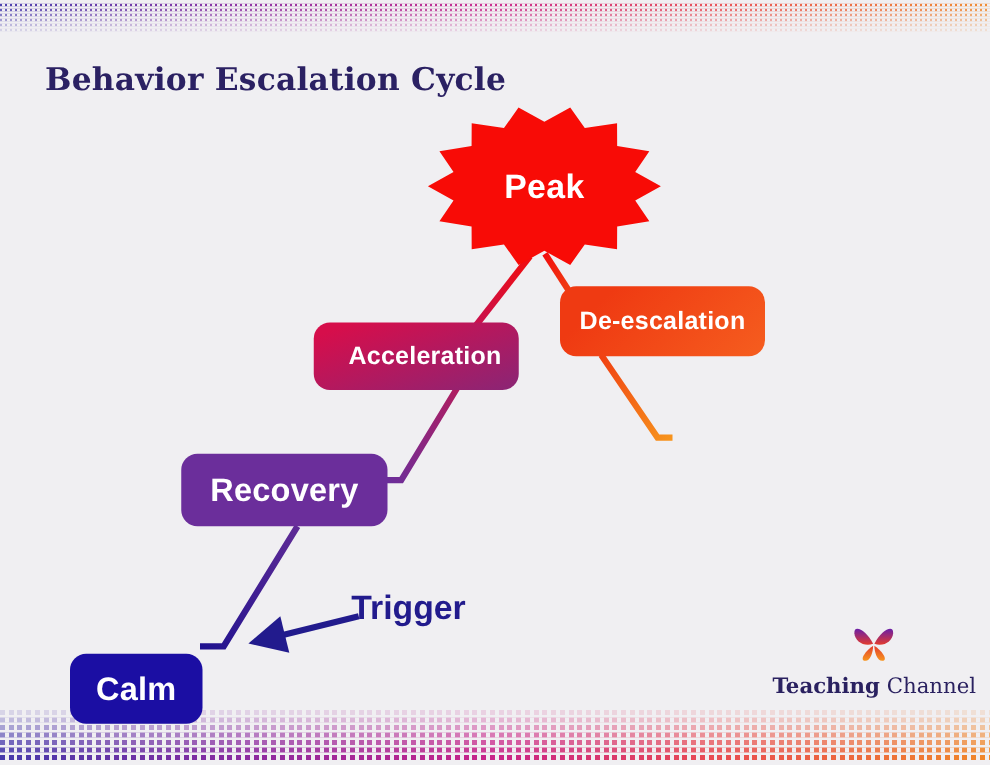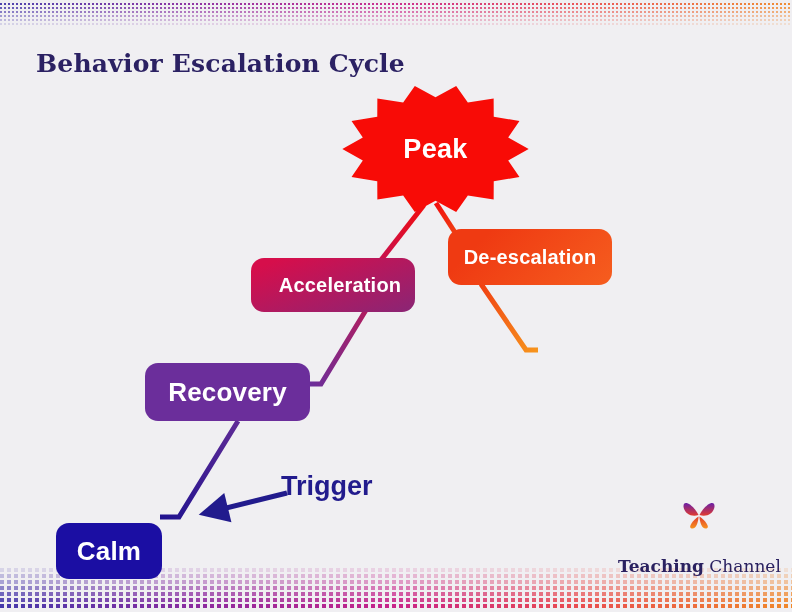--- a/index.html
+++ b/index.html
@@ -69,21 +69,21 @@
 
   
   .trigger-label{
     position:absolute;left:281px;top:471px;z-index:2;
     color:#221B8D;font-weight:bold;font-size:27px;
   }
 
   
   .logo{position:absolute;left:618px;top:498px;width:162px;text-align:center;z-index:2;}
   .logo-text{
-    margin-top:20px;font-family:"DejaVu Serif","Liberation Serif",serif;
+    margin-top:2px;font-family:"DejaVu Serif","Liberation Serif",serif;
     font-size:17px;color:#2A2160;white-space:nowrap;
   }
   .logo-text .bold{font-weight:700;}
 </style>
 </head>
 <body>
 
 <div id="canvas">
 
   <div class="dots dots-top">

